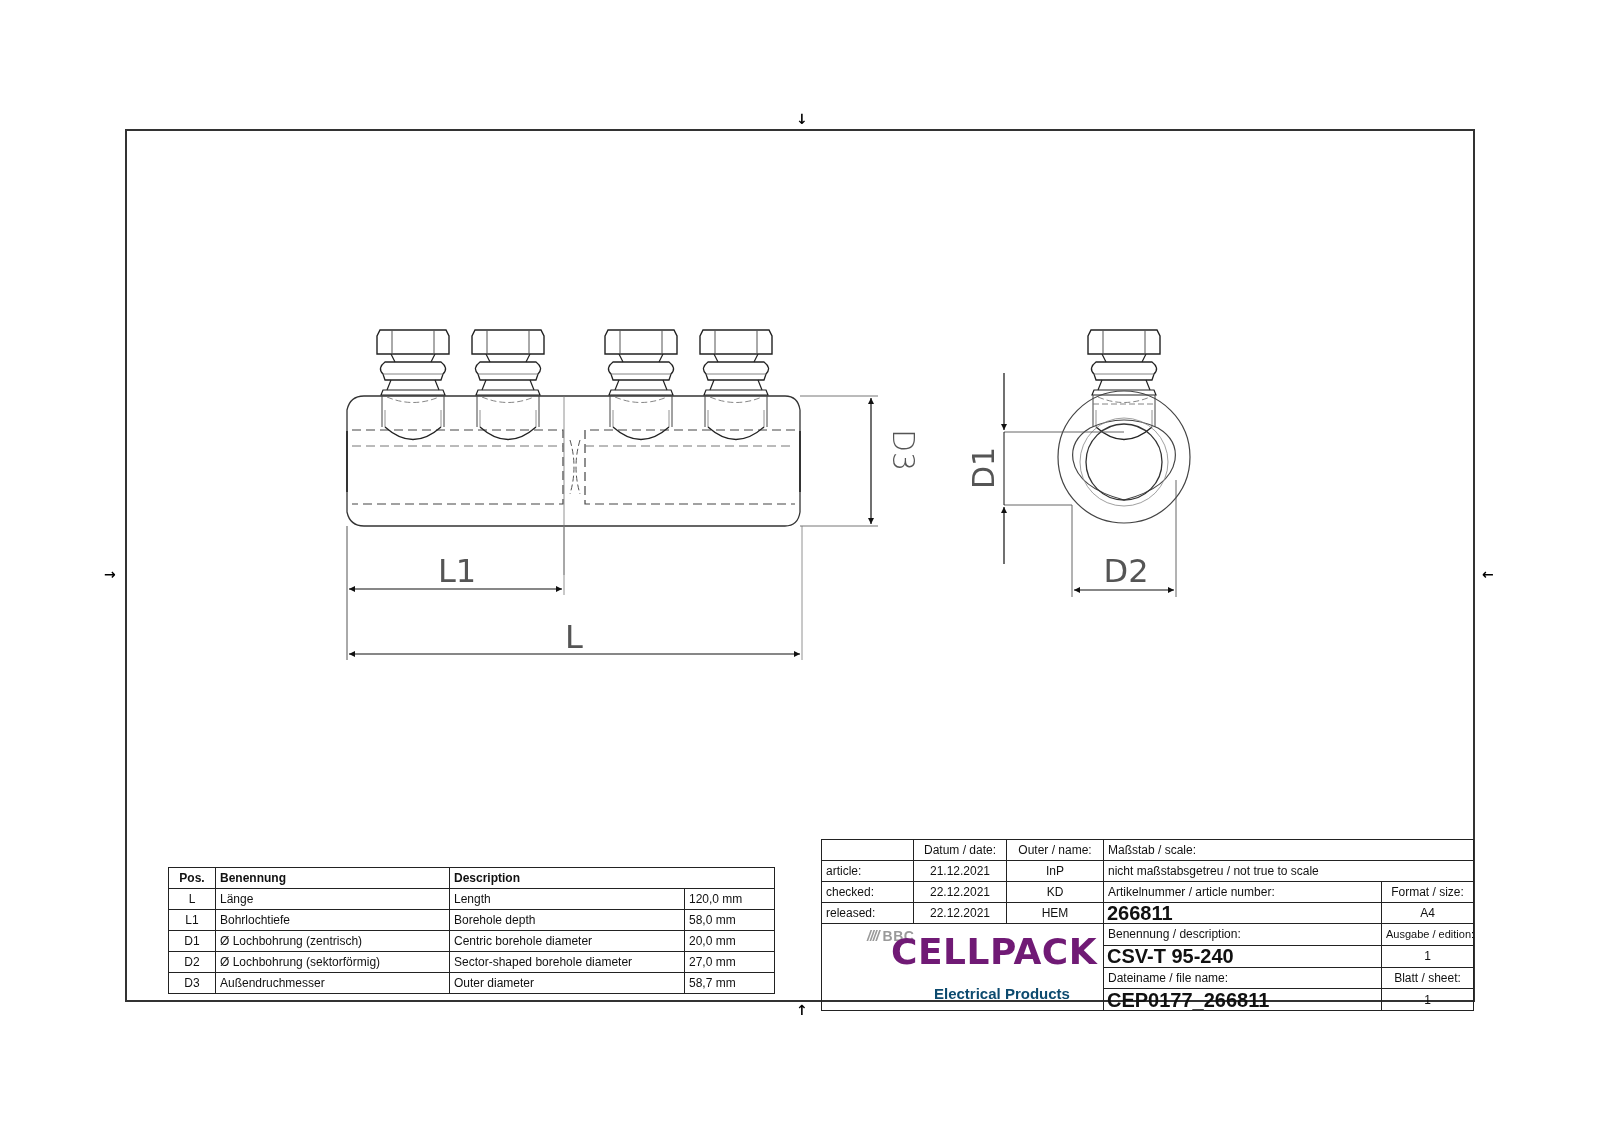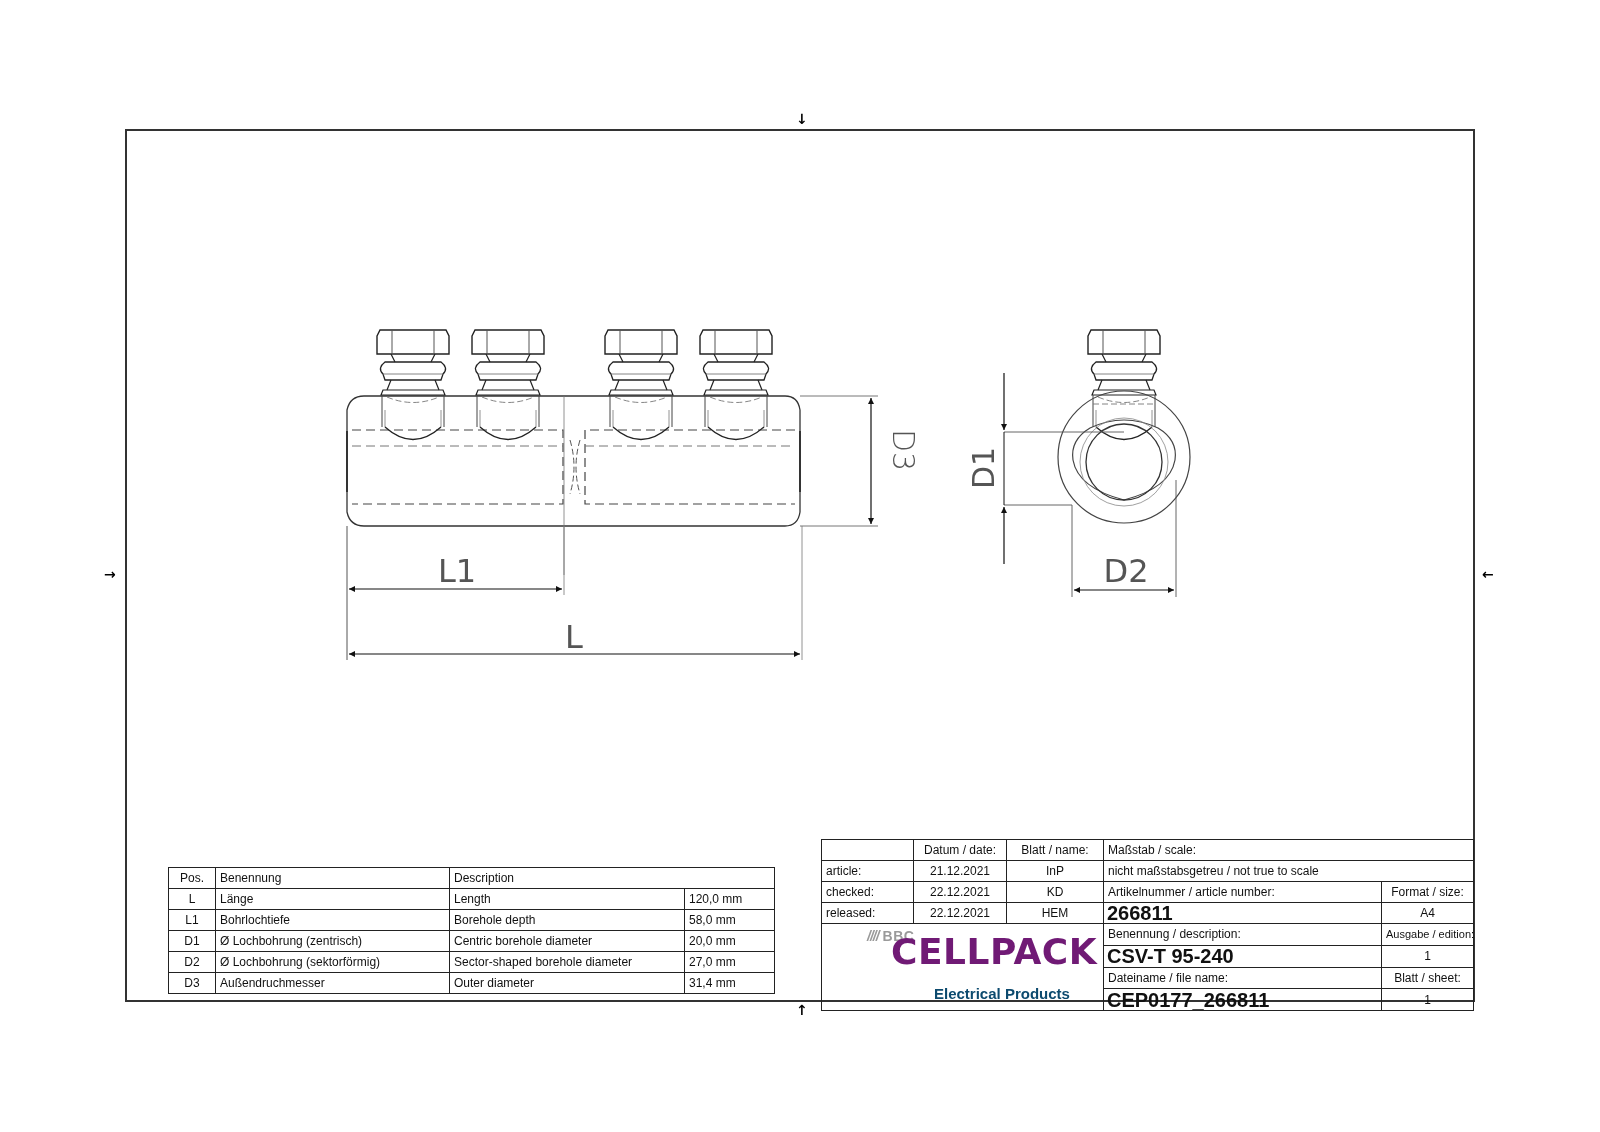--- a/index.html
+++ b/index.html
@@ -3,21 +3,21 @@
 <meta charset="utf-8">
 <style>
   html,body{margin:0;padding:0;background:#ffffff;}
   body{width:1600px;height:1132px;position:relative;overflow:hidden;font-family:"Liberation Sans",sans-serif;color:#111;}
   .frame{position:absolute;left:125px;top:129px;width:1346px;height:869px;border:2px solid #333;box-sizing:content-box;}
   .marker{position:absolute;font-size:14px;line-height:14px;color:#000;font-family:"DejaVu Sans",sans-serif;font-weight:bold;}
   svg.drawing{position:absolute;left:0;top:0;}
   table.grid{position:absolute;border-collapse:collapse;table-layout:fixed;font-size:12px;}
   table.grid td{border:1.5px solid #222;padding:0 4px;height:20px;line-height:20px;white-space:nowrap;overflow:hidden;}
   .c{text-align:center;}
-  .b{font-weight:normal;}
+  .b{font-weight:bold;}
   .big{font-size:20px;font-weight:bold;line-height:20px;padding-left:3px !important;}
   .small{font-size:11px;}
   .logo-cell{position:relative;height:86px !important;padding:0 !important;vertical-align:top;}
   .logo{position:absolute;left:17px;top:0;width:100%;height:86px;}
   .logo .bbc{position:absolute;left:28px;top:2px;font-size:14px;font-weight:bold;color:#9a9a9a;letter-spacing:0.5px;}
   .logo .stripes{color:#9a9a9a;font-style:italic;margin-right:4px;letter-spacing:-1px;}
   .logo .brand{position:absolute;left:52px;top:18px;font-size:36px;font-weight:bold;color:#701a75;letter-spacing:0.5px;font-family:"DejaVu Sans",sans-serif;}
   .logo .sub{position:absolute;left:95px;top:60px;font-size:15px;color:#0c4a6e;font-weight:bold;}
 </style>
 </head>
@@ -155,38 +155,38 @@
   <tr>
     <td class="c">D2</td>
     <td>Ø Lochbohrung (sektorförmig)</td>
     <td>Sector-shaped borehole diameter</td>
     <td>27,0 mm</td>
   </tr>
   <tr>
     <td class="c">D3</td>
     <td>Außendruchmesser</td>
     <td>Outer diameter</td>
-    <td>31,4 mm</td>
+    <td>58,7 mm</td>
   </tr>
 </tbody>
   </table>
 
 <table class="grid" style="left:821px;top:823px;width:652px;margin-top:16px;">
   <colgroup>
     <col style="width:92px">
       <col style="width:93px">
       <col style="width:97px">
       <col style="width:278px">
       <col style="width:92px">
   </colgroup>
   <tbody>
       <tr>
     <td></td>
     <td class="c">Datum / date:</td>
-    <td class="c">Blatt / name:</td>
+    <td class="c">Outer / name:</td>
     <td colspan="2">Maßstab / scale:</td>
   </tr>
   <tr>
     <td>article:</td>
     <td class="c">21.12.2021</td>
     <td class="c">InP</td>
     <td colspan="2">nicht maßstabsgetreu / not true to scale</td>
   </tr>
   <tr>
     <td>checked:</td>

